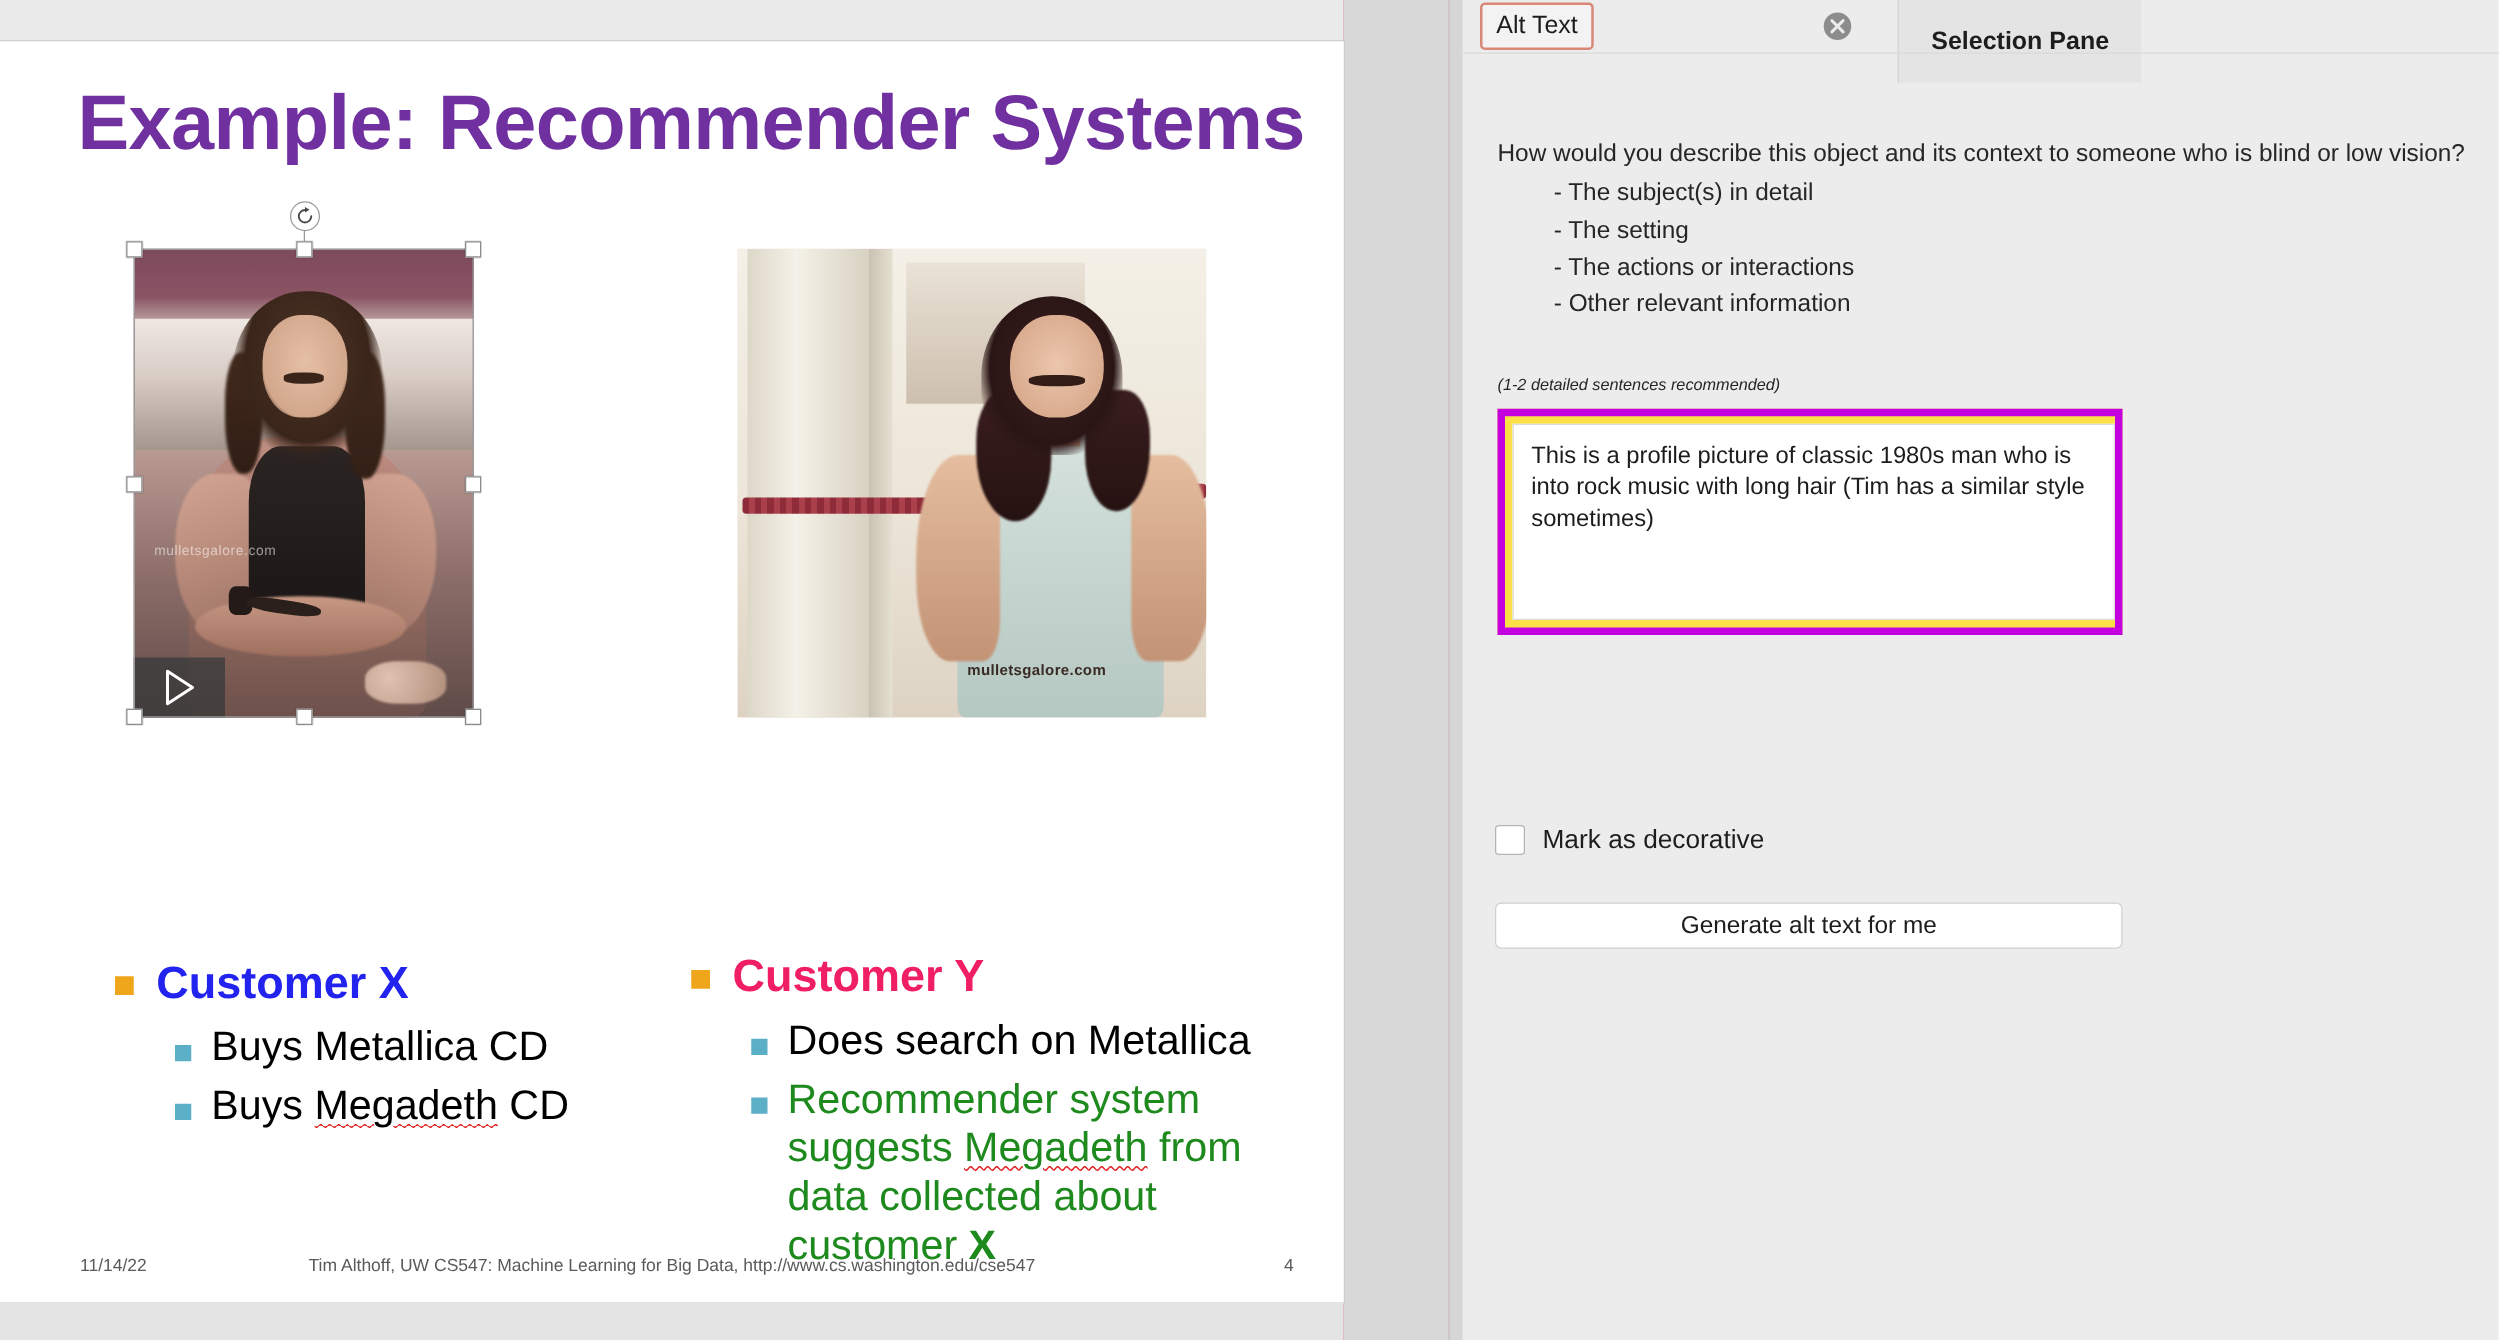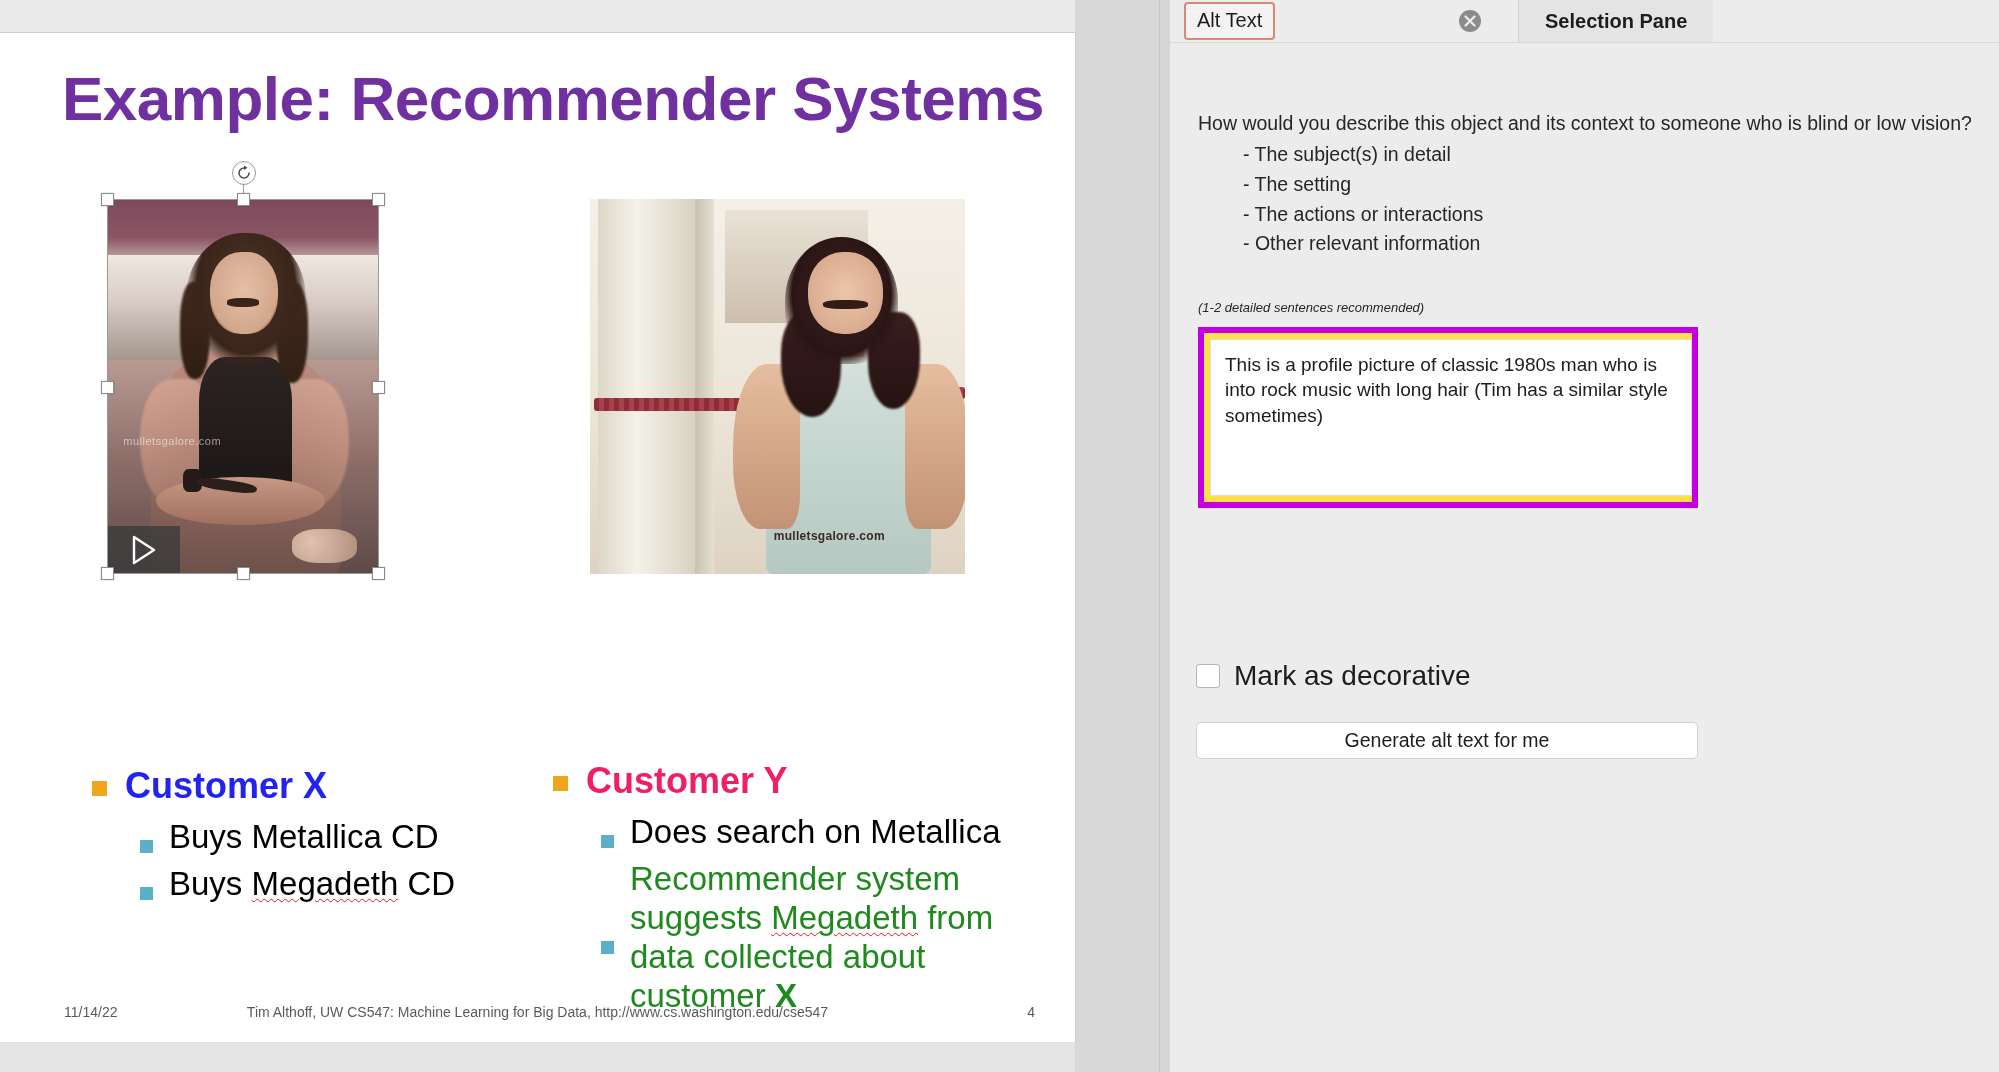--- a/index.html
+++ b/index.html
@@ -376,21 +376,21 @@
     margin-top: 16px;
     flex: 0 0 15px;
   }
   .lvl1 .lvl1-text {
     font-size: 36px;
     font-weight: bold;
     line-height: 1.15;
   }
   .lvl2 {
     display: flex;
-    align-items: center;
+    align-items: flex-start;
     gap: 16px;
     margin-left: 48px;
     margin-bottom: 8px;
   }
   .lvl2 .bullet-sq {
     width: 13px; height: 13px;
     background: #5BB0C8;
     margin-top: 18px;
     flex: 0 0 13px;
   }
@@ -466,21 +466,21 @@
     position: absolute;
     left: 285px;
     top: 6px;
     width: 30px; height: 30px;
   }
   #tab-selection-pane {
     position: absolute;
     left: 348px;
     top: 0;
     height: 42px;
-    padding: 0 26px;
+    padding: 12px 26px;
     display: flex;
     align-items: center;
     font-size: 20px;
     font-weight: bold;
     color: #1d1d1d;
     background: #e4e4e4;
     border-left: 1px solid #d2d2d2;
   }
   #pane-tab-underline {
     position: absolute;
@@ -551,21 +551,21 @@
     align-items: center;
     gap: 14px;
   }
   #decorative-checkbox {
     width: 22px; height: 22px;
     background: #ffffff;
     border: 1px solid #b4b4b4;
     border-radius: 3px;
   }
   #decorative-label {
-    font-size: 28px;
+    font-size: 21px;
     color: #1d1d1d;
   }
 
   
   #generate-btn {
     position: absolute;
     left: 26px;
     top: 722px;
     width: 500px;
     height: 35px;

